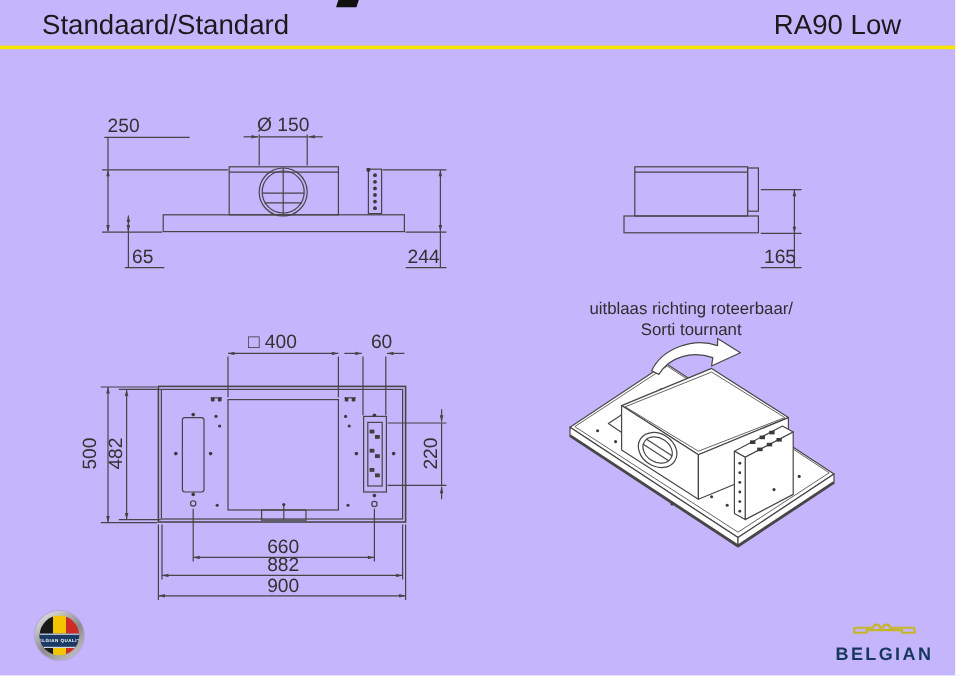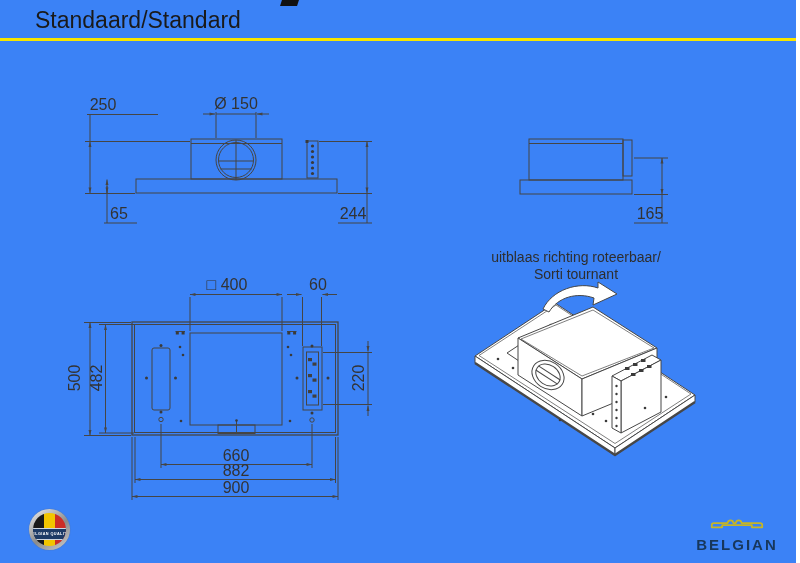--- a/index.html
+++ b/index.html
@@ -1,16 +1,16 @@
 <!DOCTYPE html>
 <html><head>
 <meta charset="utf-8">
 <style>
   html,body{margin:0;padding:0;background:#ffffff;}
-  #page{position:relative;width:796px;height:563px;background:#3b82f6;overflow:hidden;
+  #page{position:relative;width:796px;height:563px;background:#c4b5fd;overflow:hidden;
         font-family:"Liberation Sans", sans-serif;}
   
   .hdr-left{position:absolute;left:35px;top:7px;font-size:23px;color:#1a1a1a;}
   .hdr-right{position:absolute;right:45px;top:7px;font-size:23px;color:#1a1a1a;}
   .accent-line{position:absolute;left:0;top:38px;width:800px;height:3px;background:#f7e600;}
   .artifact{position:absolute;left:281px;top:0;width:17px;height:6px;background:#111;
             transform:skewX(-18deg);}
   
   svg.drawing{position:absolute;left:0;top:0;}
   svg text{font-family:"Liberation Sans", sans-serif;fill:#333;stroke:none;}
@@ -30,20 +30,21 @@
   
   .brand{position:absolute;right:13px;top:512px;width:92px;text-align:center;}
   .brand-word{font-size:15px;font-weight:bold;letter-spacing:2px;color:#17375c;margin-top:2px;}
 </style>
 </head>
 <body>
 
 <div id="page">
 
   <div class="hdr-left">Standaard/Standard</div>
+  <div class="hdr-right">RA90 Low</div>
   <div class="accent-line"></div>
   <div class="artifact"></div>
 
   <svg class="drawing" width="800" height="563" viewBox="0 0 800 563">
     <defs>
       <marker id="arr" viewBox="0 0 10 6" refX="9.6" refY="3" markerWidth="9.5" markerHeight="3.4" orient="auto-start-reverse">
         <path d="M0,0.4 L9.8,3 L0,5.6 Z" fill="#454545"></path>
       </marker>
     </defs>
 

